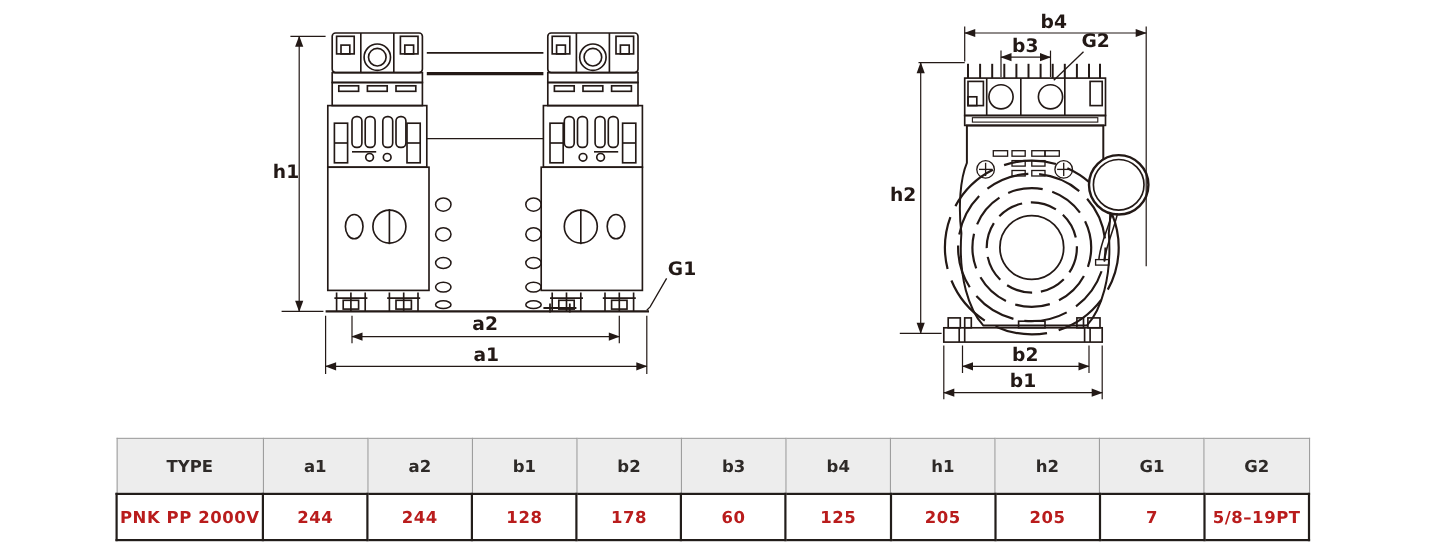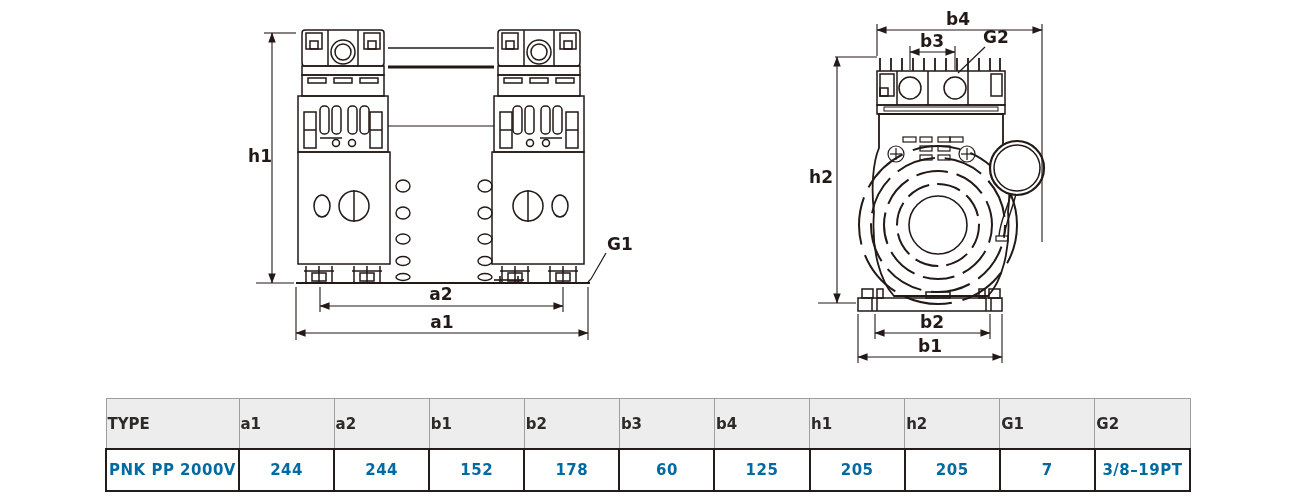--- a/index.html
+++ b/index.html
@@ -3,23 +3,23 @@
 <meta charset="utf-8">
 <style>
   html,body{margin:0;padding:0;background:#fff;}
   .page{position:relative;width:1300px;height:500px;background:#fff;overflow:hidden;
         font-family:"DejaVu Sans", "Liberation Sans", sans-serif;}
   .drawing{position:absolute;left:0;top:0;}
   .dim-label{font:bold 17px "DejaVu Sans", sans-serif;}
   .spec-table-wrap{position:absolute;left:105px;top:398px;width:1086px;}
   .spec-table{border-collapse:collapse;width:100%;table-layout:fixed;}
   .spec-table th{height:47px;background:#ededed;border:1px solid #9e9e9e;
-      font:bold 15px "DejaVu Sans", sans-serif;color:#2e2a28;text-align:left;}
+      font:bold 15px "DejaVu Sans", sans-serif;color:#2e2a28;text-align:center;}
   .spec-table td{height:38px;background:#fff;border:2px solid #221d1a;
-      font:bold 15px "DejaVu Sans", sans-serif;color:#0369a1;text-align:center;letter-spacing:.5px;}
+      font:bold 15px "DejaVu Sans", sans-serif;color:#b91c1c;text-align:center;letter-spacing:.5px;}
 </style>
 </head>
 <body>
 
 <div class="page">
 
   <svg class="drawing" width="1300" height="395" viewBox="0 0 1300 395">
     <defs>
       <marker id="arrow" viewBox="0 0 10 8" refX="9.5" refY="4" markerWidth="11" markerHeight="8.5" orient="auto-start-reverse" markerUnits="userSpaceOnUse">
         <path d="M0.5,0.5 L10,4 L0.5,7.5 z" fill="#231916" stroke="none"></path>
@@ -285,26 +285,26 @@
           <th>h2</th>
           <th>G1</th>
           <th>G2</th>
         </tr>
       </thead>
       <tbody>
         <tr>
           <td>PNK PP 2000V</td>
           <td>244</td>
           <td>244</td>
-          <td>152</td>
+          <td>128</td>
           <td>178</td>
           <td>60</td>
           <td>125</td>
           <td>205</td>
           <td>205</td>
           <td>7</td>
-          <td>3/8–19PT</td>
+          <td>5/8–19PT</td>
         </tr>
       </tbody>
     </table>
   </div>
 
 </div>
 
 </body></html>

